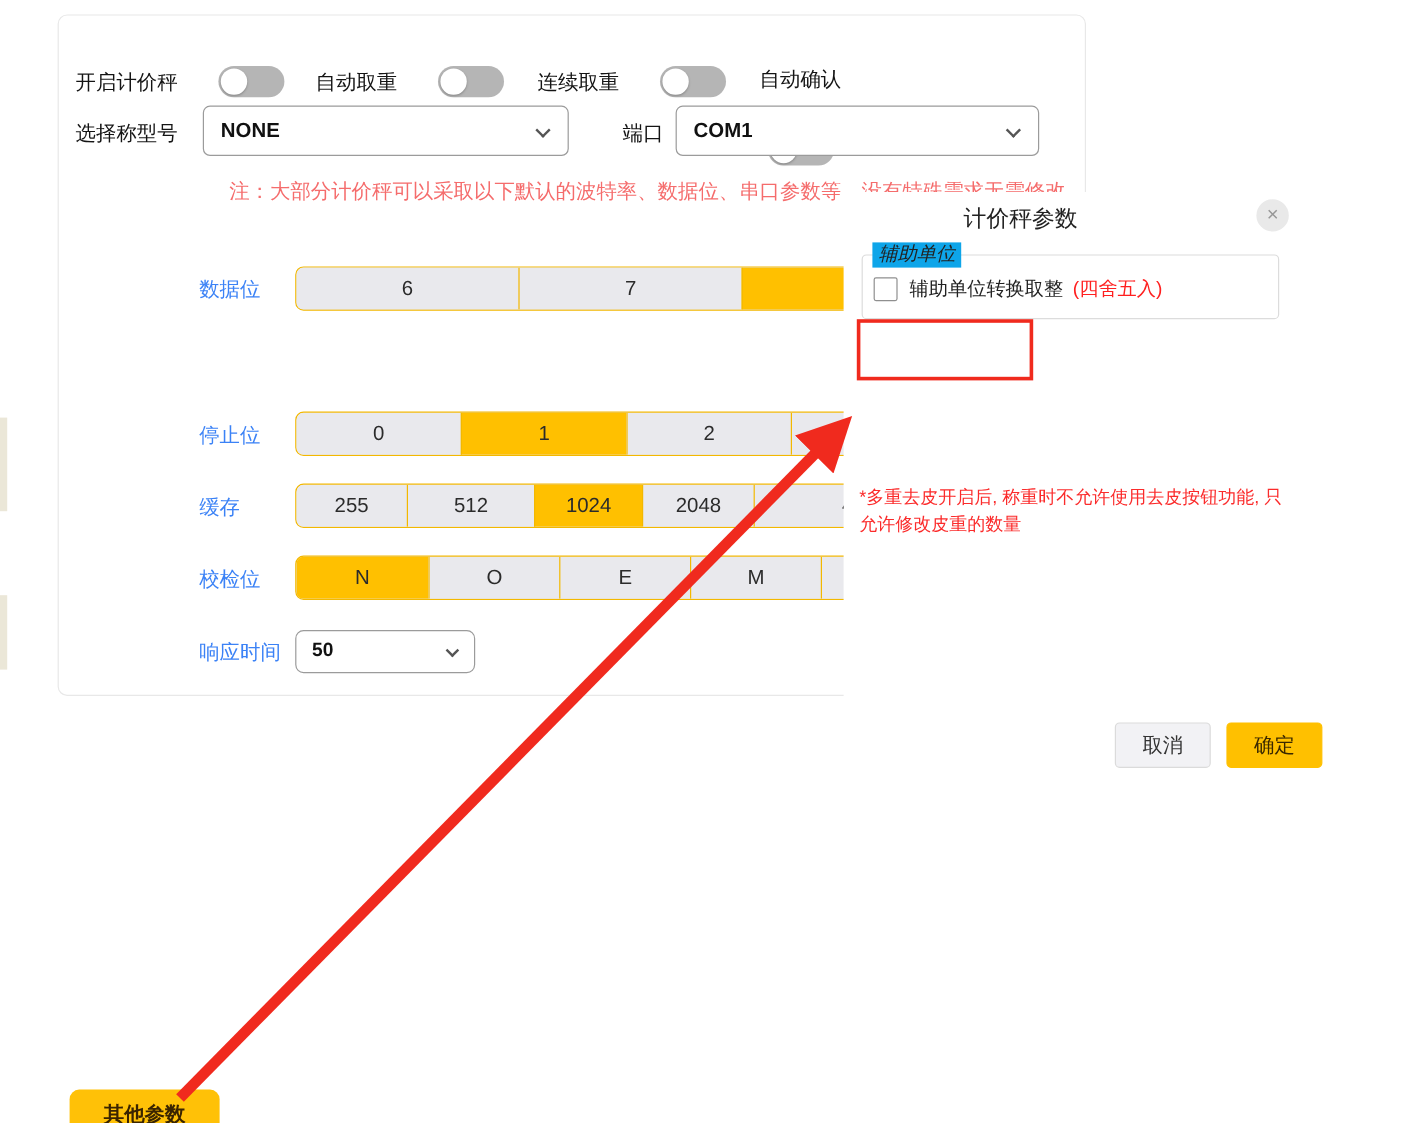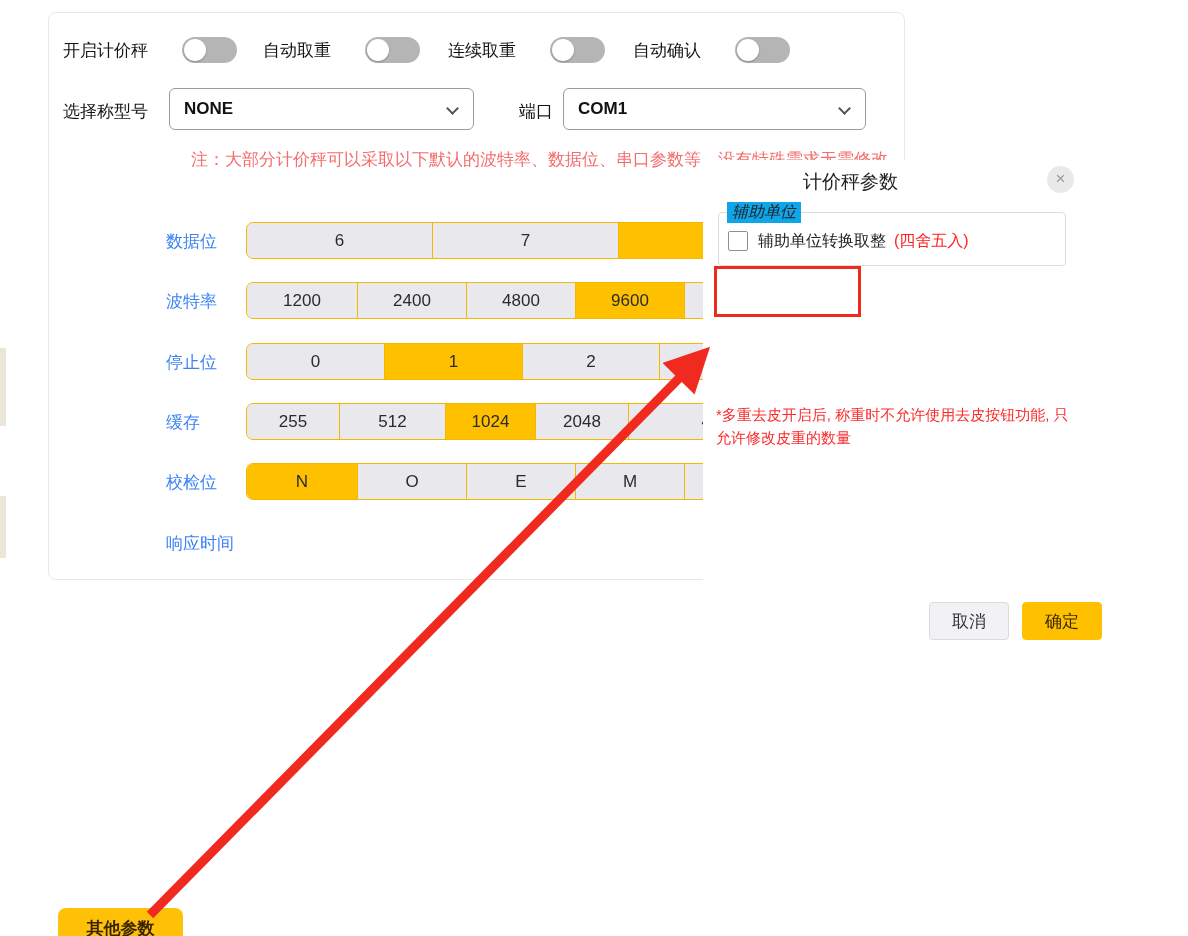--- a/index.html
+++ b/index.html
@@ -12,21 +12,21 @@
   
   .edge-strip { position:absolute; left:0; width:6px; background:#ebe7d8; }
   .edge-strip.s1 { top:348px; height:78px; }
   .edge-strip.s2 { top:496px; height:62px; }
 
   
   .card {
     position:absolute; left:48px; top:12px; width:857px; height:568px;
     background:#fff; border:1px solid #e8e8e8; border-radius:8px; z-index:1;
   }
-  .toggle-group { position:absolute; top:24px; display:flex; align-items:center; gap:34px; height:26px; }
+  .toggle-group { position:absolute; top:42px; display:flex; align-items:center; gap:34px; height:26px; }
   .toggle-group .tlabel { font-size:17px; color:#141414; white-space:nowrap; }
   .toggle {
     position:relative; width:55px; height:26px; border-radius:13px;
     background:#b5b5b5; cursor:pointer; flex:0 0 auto;
   }
   .toggle .knob {
     position:absolute; left:2px; top:2px; width:22px; height:22px; border-radius:50%;
     background:#fff; box-shadow:0 1px 2px rgba(0,0,0,.25);
   }
   .sel-label { position:absolute; font-size:17px; color:#141414; white-space:nowrap; }
@@ -146,21 +146,21 @@
     <span class="toggle">
         <span class="knob"></span>
       </span>
   </div>
   <div class="toggle-group" style="left:399px;">
     <span class="tlabel">连续取重</span>
     <span class="toggle">
         <span class="knob"></span>
       </span>
   </div>
-  <div class="toggle-group" style="left:584px;">
+  <div class="toggle-group" style="left:584px;flex-direction:column;">
     <span class="tlabel">自动确认</span>
     <span class="toggle">
         <span class="knob"></span>
       </span>
   </div>
 
   <span class="sel-label" style="left:14px; top:87px;">选择称型号</span>
   <div class="select-box" style="left:120px; top:75px; width:305px;">
     <span>NONE</span>
     <span class="chevron"></span>
@@ -172,30 +172,20 @@
   </div>
 
   <div class="card-note">注：大部分计价秤可以采取以下默认的波特率、数据位、串口参数等，没有特殊需求无需修改</div>
 
   <div class="param-row" style="top:209px;">
     <span class="param-label">数据位</span>
     <div class="segments">
         <div class="segment" style="width: 185px;">6</div>
         <div class="segment" style="width: 186px;">7</div>
         <div class="segment selected" style="width: 179px;">8</div>
-      </div>
-  </div>
-  <div class="param-row" style="top:269px;">
-    <span class="param-label">波特率</span>
-    <div class="segments">
-        <div class="segment" style="width: 110px;">1200</div>
-        <div class="segment" style="width: 109px;">2400</div>
-        <div class="segment" style="width: 109px;">4800</div>
-        <div class="segment selected" style="width: 109px;">9600</div>
-        <div class="segment" style="width: 113px;"></div>
       </div>
   </div>
   <div class="param-row" style="top:330px;">
     <span class="param-label">停止位</span>
     <div class="segments">
         <div class="segment" style="width: 137px;">0</div>
         <div class="segment selected" style="width: 138px;">1</div>
         <div class="segment" style="width: 137px;">2</div>
         <div class="segment" style="width: 138px;"></div>
       </div>
@@ -216,20 +206,24 @@
         <div class="segment selected" style="width: 110px;">N</div>
         <div class="segment" style="width: 109px;">O</div>
         <div class="segment" style="width: 109px;">E</div>
         <div class="segment" style="width: 109px;">M</div>
         <div class="segment" style="width: 113px;"></div>
       </div>
   </div>
 
   <div class="response-row">
     <span class="param-label">响应时间</span>
+    <div class="response-select">
+      <span>50</span>
+      <span class="chevron small"></span>
+    </div>
   </div>
 </div>
 
 <div class="dialog">
   <div class="dialog-title">计价秤参数</div>
   <div class="dialog-close">×</div>
 
   <div class="fieldset fs-aux">
     <span class="legend">辅助单位</span>
     <div class="fs-row" style="top:16px;">

